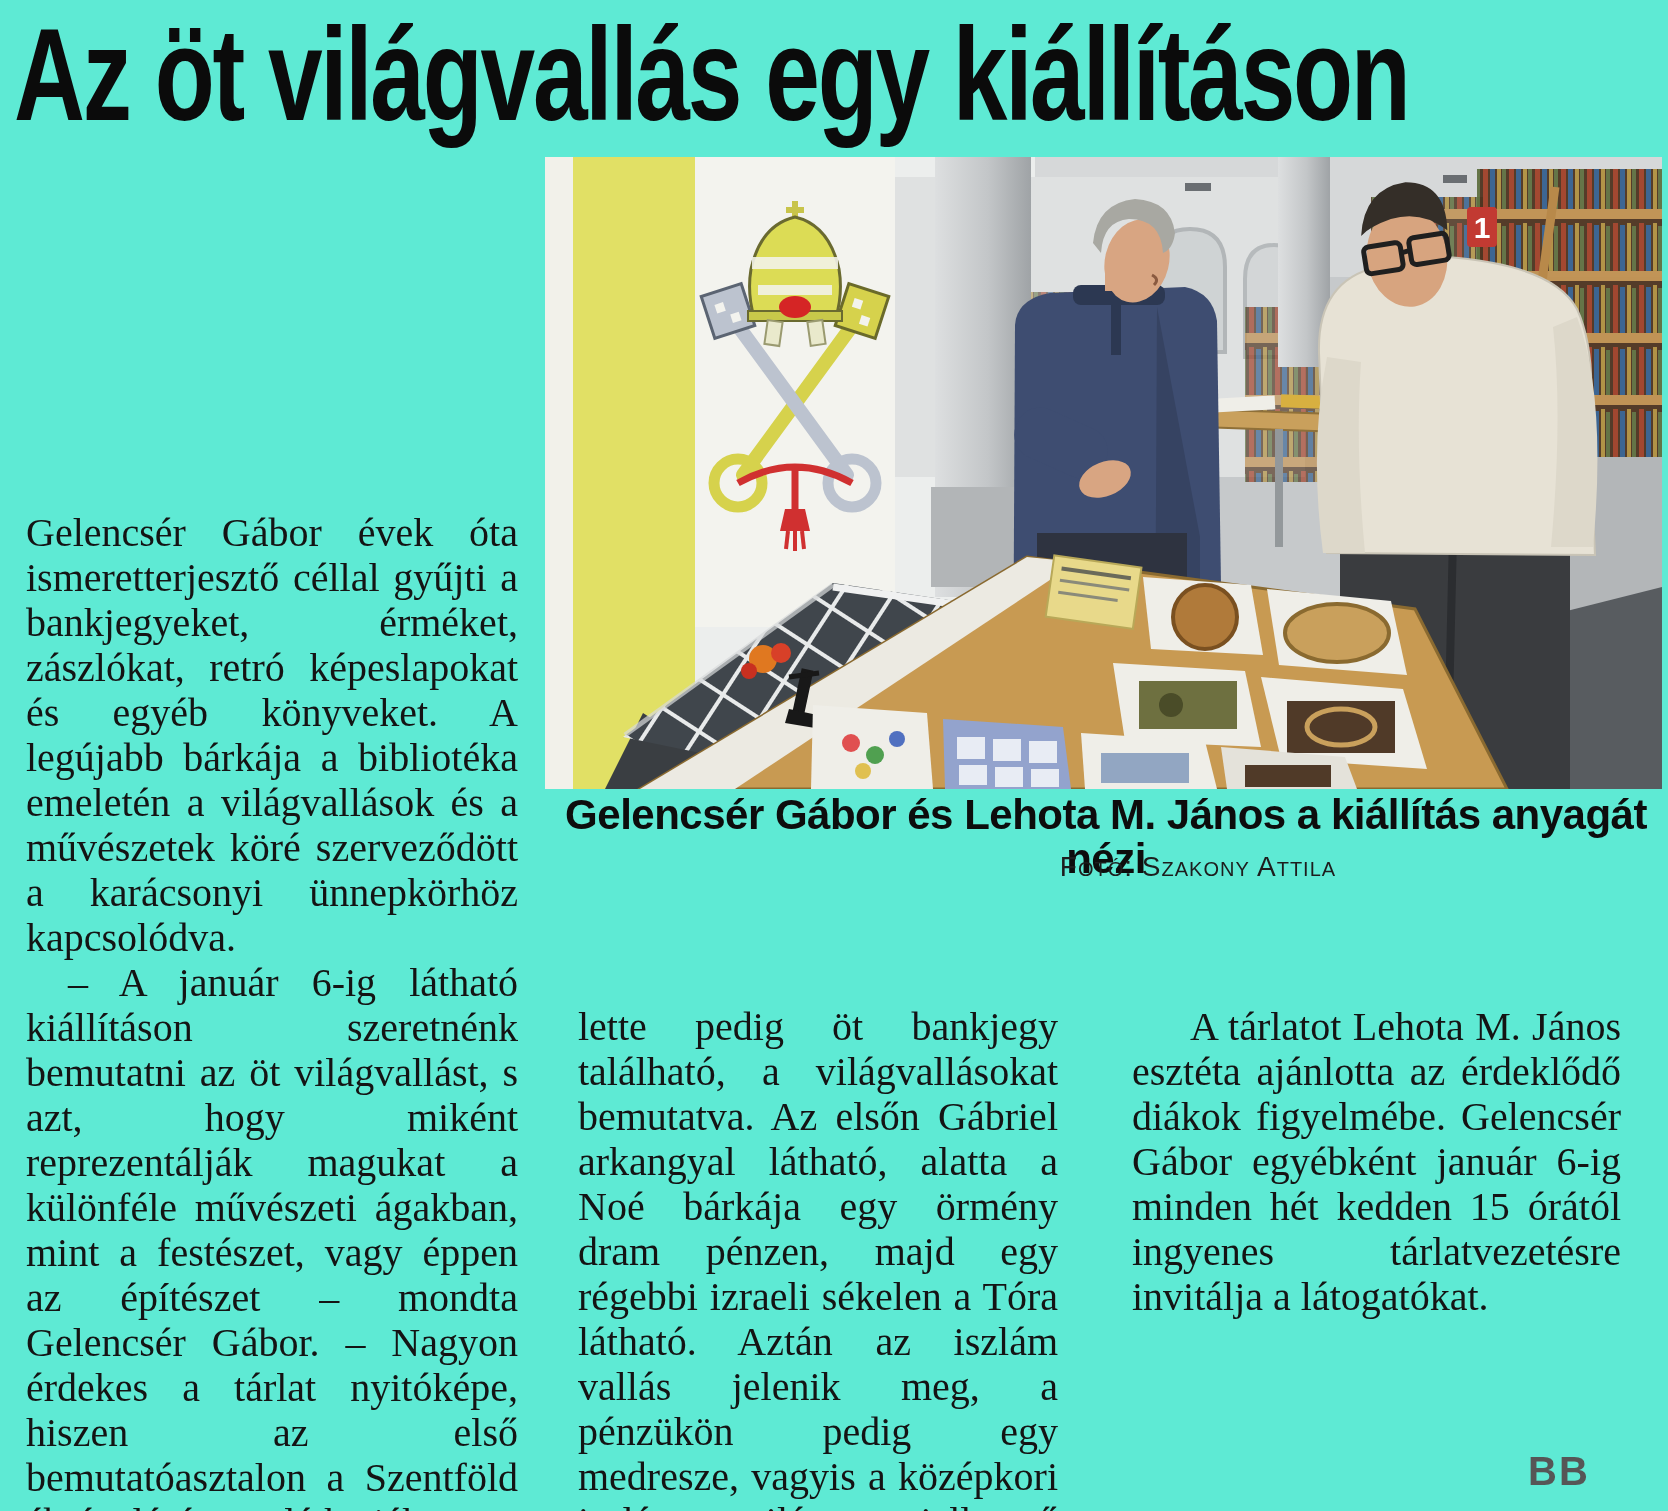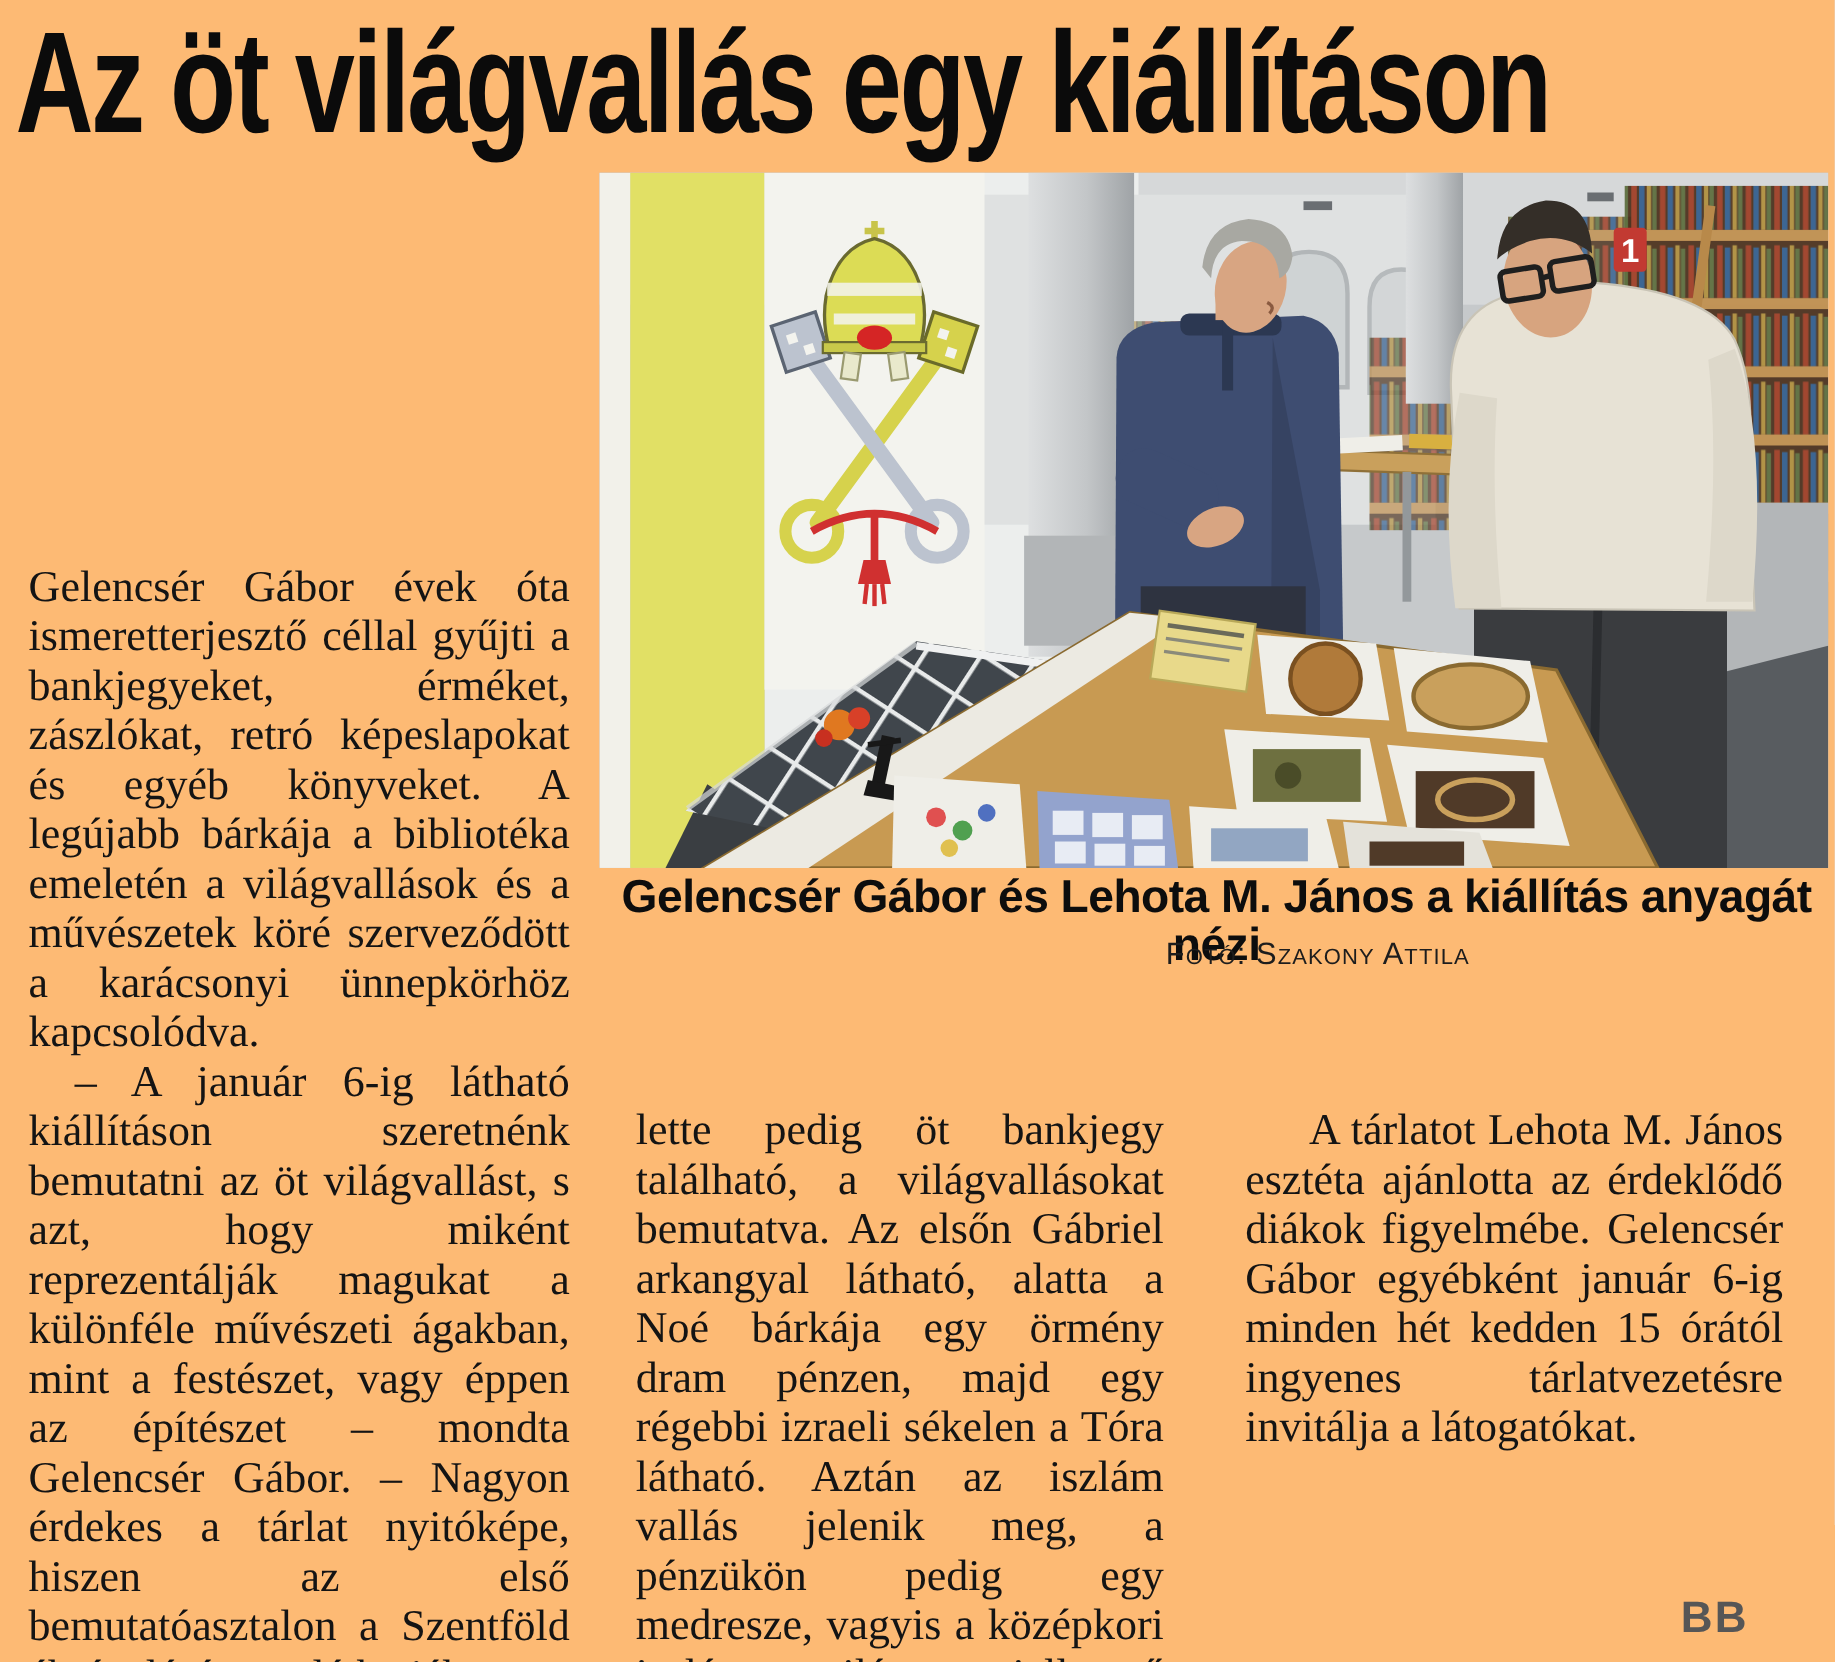--- a/index.html
+++ b/index.html
@@ -1,16 +1,16 @@
 <!DOCTYPE html>
 <html><head>
 <meta charset="utf-8">
 <style>
   html,body{margin:0;padding:0;background:#dedede;}
-  #page{position:relative;width:1668px;height:1511px;background:#fdba74;overflow:hidden;
+  #page{position:relative;width:1668px;height:1511px;background:#5eead4;overflow:hidden;
         font-family:"Liberation Serif",serif;color:#131313;}
   
   .hl-wrap{position:absolute;left:14px;top:0;width:1654px;height:150px;overflow:visible;}
   .hl{display:inline-block;font-family:"Liberation Sans",sans-serif;font-weight:700;
       font-size:131px;line-height:150px;letter-spacing:-3px;color:#0b0b0b;
       transform:scaleX(.75);transform-origin:0 0;white-space:nowrap;}
   
   .lead{position:absolute;left:26px;top:159px;width:492px;margin:0;
         font-family:"Liberation Sans",sans-serif;font-weight:700;
         font-size:38px;line-height:43.5px;text-align:justify;color:#181818;}

